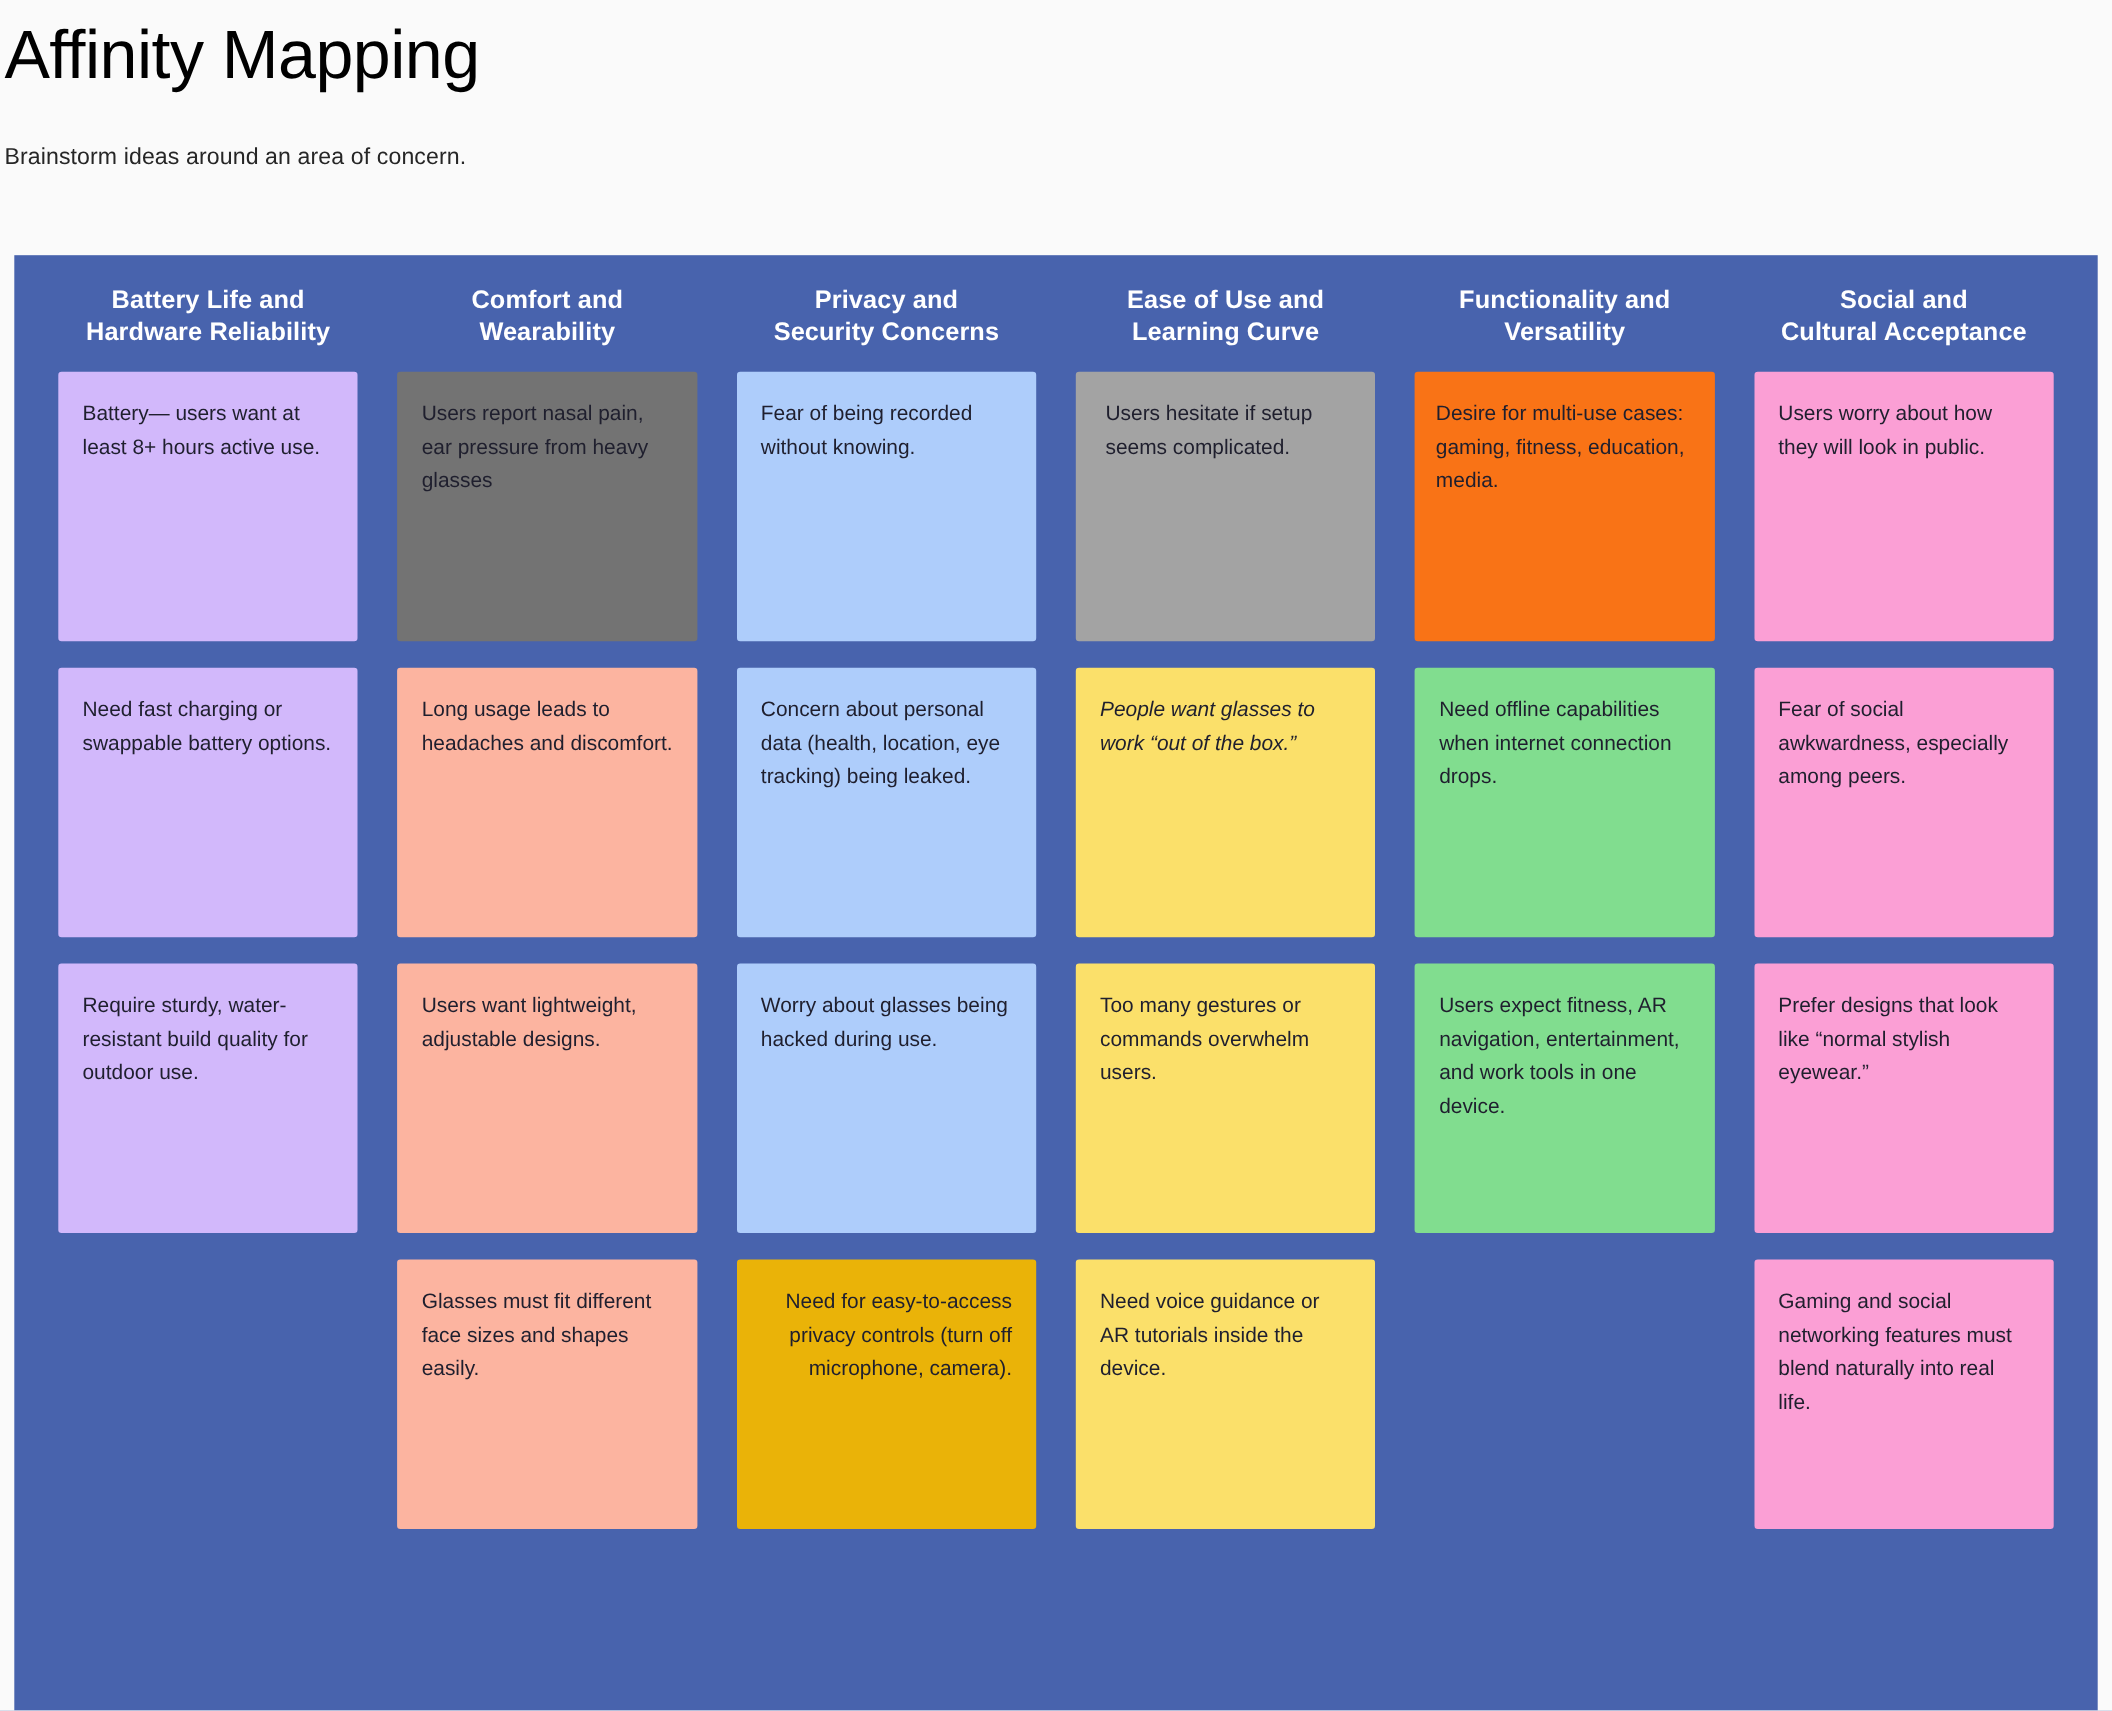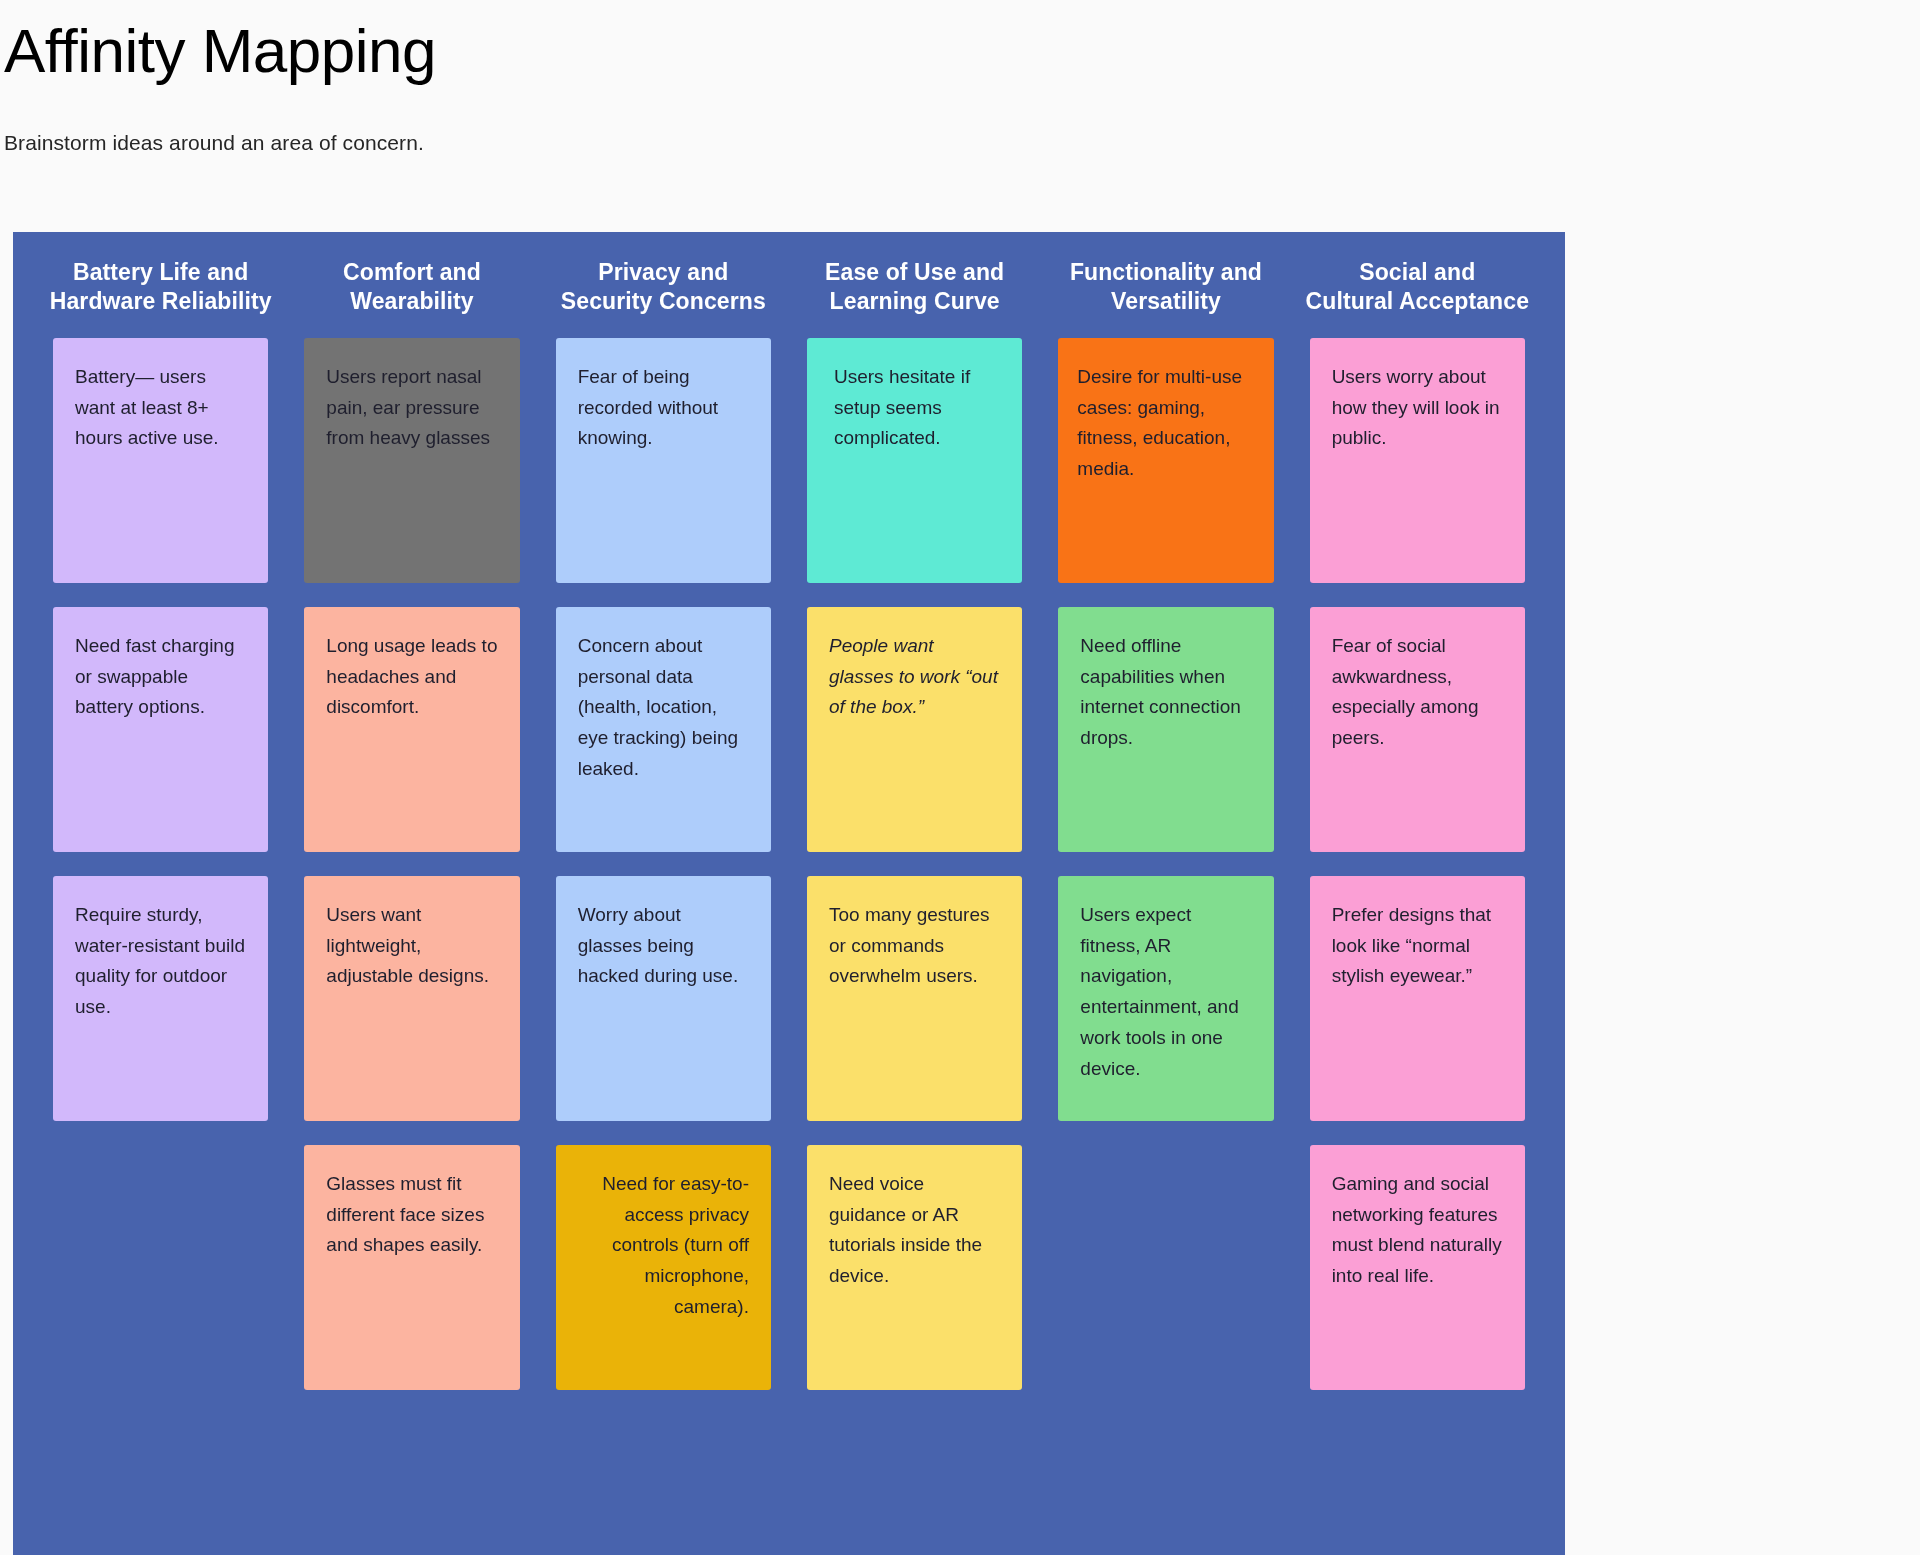--- a/index.html
+++ b/index.html
@@ -21,21 +21,21 @@
     line-height: 1.18;
   }
   .page-subtitle {
     font-size: 21px;
     font-weight: 400;
     color: #262626;
     margin-top: 44px;
     letter-spacing: 0.1px;
   }
 
-  .board-wrap { position: absolute; top: 232px; left: 13px; width: 1552px; height: 1323px; }
+  .board-wrap { position: absolute; top: 232px; left: 13px; width: 1894px; height: 1323px; }
   .board {
     width: 100%;
     height: 100%;
     background: #4863ad;
     padding: 0 22px 0 22px;
     overflow: hidden;
   }
 
   .columns { display: flex; width: 100%; height: 100%; }
   .column { flex: 1 1 0; min-width: 0; display: flex; flex-direction: column; }
@@ -128,21 +128,21 @@
               </div>
               <div class="note" style="background: #eab308; text-align: right;">
                 <span class="note-text">Need for easy-to-access privacy controls (turn off microphone, camera).</span>
               </div>
             </div>
           </div>
           <div class="column">
             <div class="col-header">Ease of Use and
 Learning Curve</div>
             <div class="cells">
-              <div class="note" style="background: #5eead4; padding-left: 27px;">
+              <div class="note" style="background: #a3a3a3; padding-left: 27px;">
                 <span class="note-text">Users hesitate if setup seems complicated.</span>
               </div>
               <div class="note" style="background: rgb(251, 224, 106); font-style: italic;">
                 <span class="note-text">People want glasses to work “out of the box.”</span>
               </div>
               <div class="note" style="background: rgb(251, 224, 106);">
                 <span class="note-text">Too many gestures or commands overwhelm users.</span>
               </div>
               <div class="note" style="background: rgb(251, 224, 106);">
                 <span class="note-text">Need voice guidance or AR tutorials inside the device.</span>

